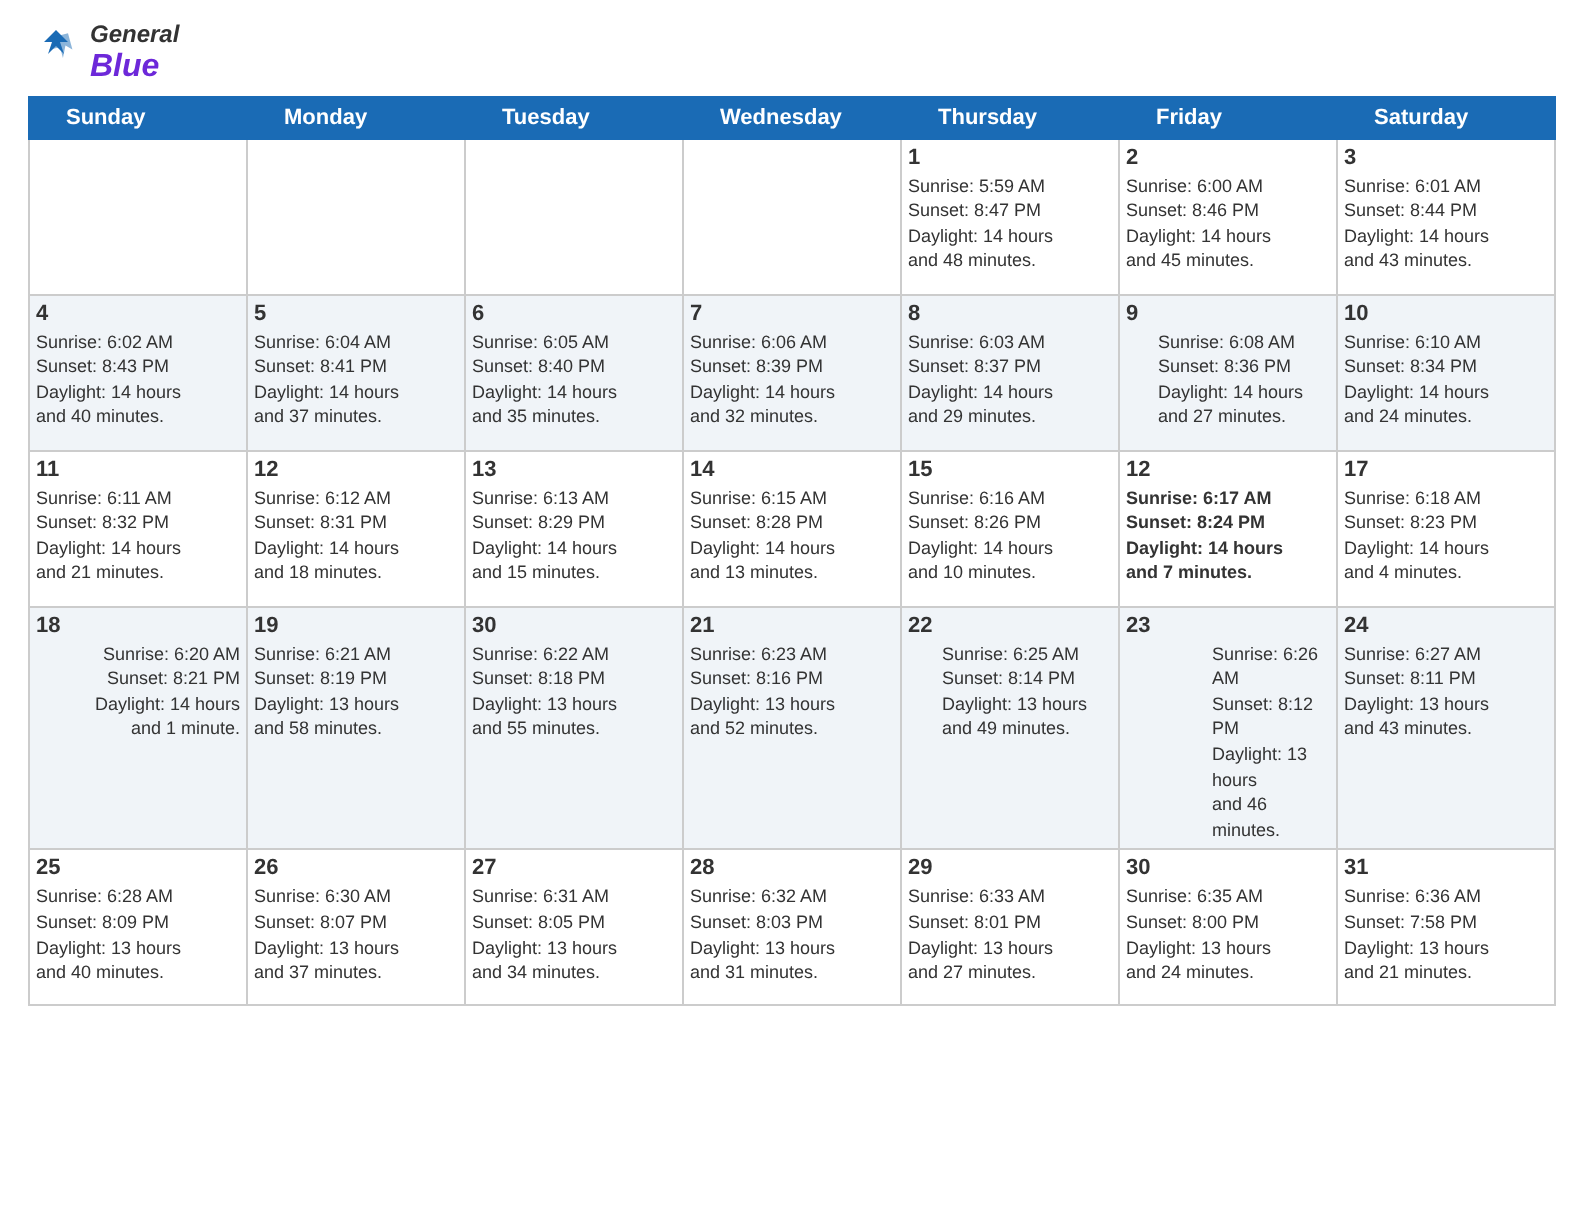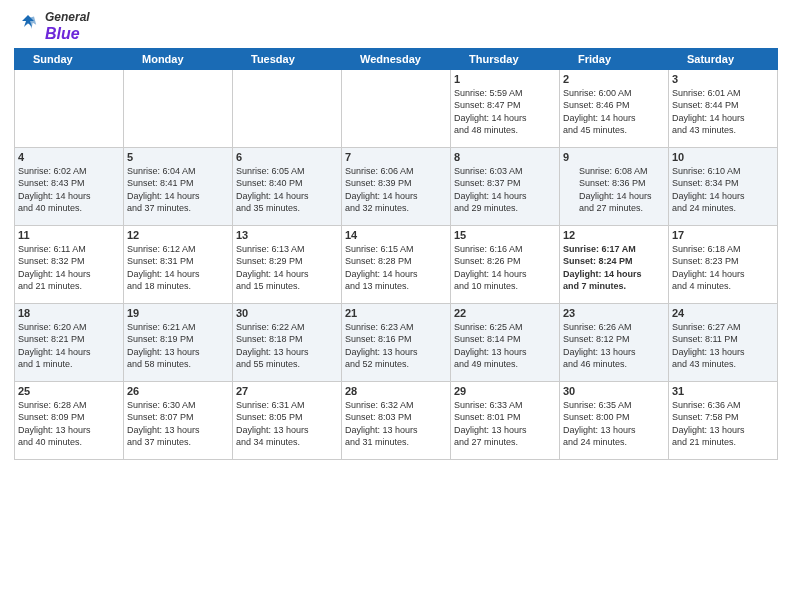--- a/index.html
+++ b/index.html
@@ -243,21 +243,21 @@
             <span class="day-num">17</span>
             <div class="cell-text" style="white-space: pre-line;">Sunrise: 6:18 AM
 Sunset: 8:23 PM
 Daylight: 14 hours
 and 4 minutes.</div>
           </td>
         </tr>
         <tr>
           <td>
             <span class="day-num">18</span>
-            <div class="cell-text" style="white-space: pre-line;">Sunrise: 6:20 AM
+            <div class="cell-text" style="white-space: pre-line; text-align: right;">Sunrise: 6:20 AM
 Sunset: 8:21 PM
 Daylight: 14 hours
 and 1 minute.</div>
           </td>
           <td>
             <span class="day-num">19</span>
             <div class="cell-text" style="white-space: pre-line;">Sunrise: 6:21 AM
 Sunset: 8:19 PM
 Daylight: 13 hours
 and 58 minutes.</div>
@@ -271,28 +271,28 @@
           </td>
           <td>
             <span class="day-num">21</span>
             <div class="cell-text" style="white-space: pre-line;">Sunrise: 6:23 AM
 Sunset: 8:16 PM
 Daylight: 13 hours
 and 52 minutes.</div>
           </td>
           <td>
             <span class="day-num">22</span>
-            <div class="cell-text" style="white-space: pre-line;">Sunrise: 6:25 AM
+            <div class="cell-text" style="white-space: pre-line; margin-left: 17px;">Sunrise: 6:25 AM
 Sunset: 8:14 PM
 Daylight: 13 hours
 and 49 minutes.</div>
           </td>
           <td>
             <span class="day-num">23</span>
-            <div class="cell-text" style="white-space: pre-line;">Sunrise: 6:26 AM
+            <div class="cell-text" style="white-space: pre-line; margin-left: 43px;">Sunrise: 6:26 AM
 Sunset: 8:12 PM
 Daylight: 13 hours
 and 46 minutes.</div>
           </td>
           <td>
             <span class="day-num">24</span>
             <div class="cell-text" style="white-space: pre-line;">Sunrise: 6:27 AM
 Sunset: 8:11 PM
 Daylight: 13 hours
 and 43 minutes.</div>

